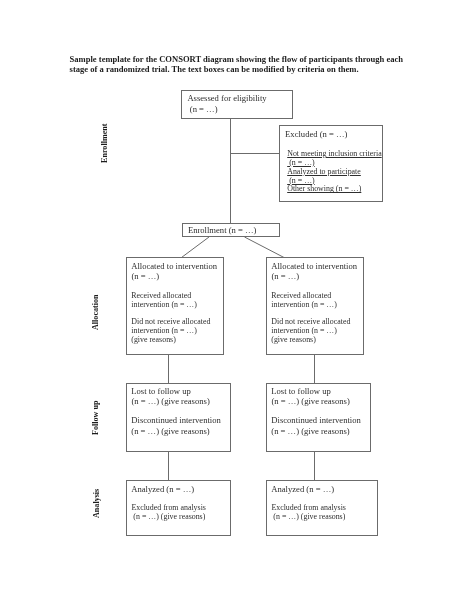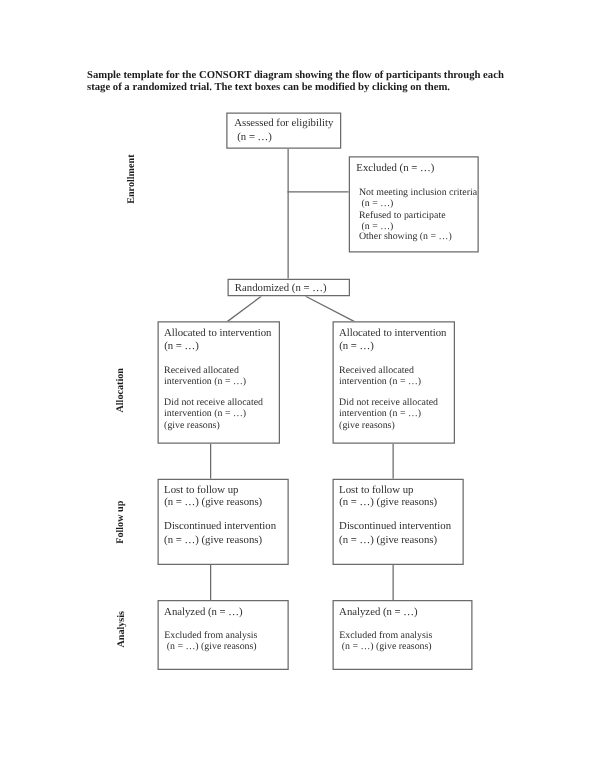--- a/index.html
+++ b/index.html
@@ -20,51 +20,51 @@
   .vline{position:absolute;background:#6b6b6b;width:1px;}
   .hline{position:absolute;background:#6b6b6b;height:1px;}
   .side{position:absolute;font-weight:bold;font-size:8.1px;color:#1c1c1c;
         transform-origin:0 0;white-space:nowrap;line-height:8.1px;}
   svg.diag{position:absolute;left:0;top:0;width:474px;height:612px;overflow:visible;pointer-events:none;}
 </style>
 </head>
 <body>
 
 <div id="stage">
-  <div class="caption">Sample template for the CONSORT diagram showing the flow of participants through each stage of a randomized trial. The text boxes can be modified by clicking on them.</div>
+  <div class="caption">Sample template for the CONSORT diagram showing the flow of participants through each stage of a randomized trial. The text boxes can be modified by criteria on them.</div>
 
   <div class="vline" style="left:230px;top:119px;height:104px;"></div>
   <div class="hline" style="left:230px;top:153px;width:49px;"></div>
   <div class="vline" style="left:168px;top:355px;height:28px;"></div>
   <div class="vline" style="left:168px;top:452px;height:28px;"></div>
   <div class="vline" style="left:314px;top:355px;height:28px;"></div>
   <div class="vline" style="left:314px;top:452px;height:28px;"></div>
 
   <svg class="diag" viewBox="0 0 474 612">
     <line x1="209" y1="237" x2="181.5" y2="257.5" stroke="#6b6b6b" stroke-width="1"></line>
     <line x1="244.5" y1="237" x2="284" y2="257.5" stroke="#6b6b6b" stroke-width="1"></line>
   </svg>
 
   <div class="side" style="left:100.5px;top:162.5px;transform:rotate(-90deg);">Enrollment</div>
   <div class="side" style="left:92px;top:329.5px;transform:rotate(-90deg);">Allocation</div>
   <div class="side" style="left:92px;top:434.5px;transform:rotate(-90deg);">Follow up</div>
   <div class="side" style="left:92.5px;top:517.7px;transform:rotate(-90deg);">Analysis</div>
 
-  <div class="box" style="left:181px;top:90px;width:92px;height:29px;">
+  <div class="box" style="left:181px;top:90px;width:112px;height:29px;">
     <div class="btext" style="left:5.4px;top:2.3px;">Assessed for eligibility</div>
     <div class="btext" style="left:7.8px;top:12.8px;">(n = …)</div>
   </div>
 
   <div class="box" style="left:279px;top:125px;width:104px;height:77px;">
     <div class="btext" style="left:5.1px;top:3.0px;">Excluded (n = …)</div>
-    <div class="btext small" style="left:7.2px;top:24.0px;"><span class="tline">Not meeting inclusion criteria</span><span class="tline"> (n = …)</span><span class="tline">Refused to participate</span><span class="tline"> (n = …)</span><span class="tline">Other showing (n = …)</span></div>
+    <div class="btext small" style="left:7.2px;top:24.0px;text-decoration:underline;"><span class="tline">Not meeting inclusion criteria</span><span class="tline"> (n = …)</span><span class="tline">Analyzed to participate</span><span class="tline"> (n = …)</span><span class="tline">Other showing (n = …)</span></div>
   </div>
 
   <div class="box" style="left:182px;top:223px;width:98px;height:14px;">
-    <div class="btext" style="left:4.9px;top:1.3px;">Randomized (n = …)</div>
+    <div class="btext" style="left:4.9px;top:1.3px;">Enrollment (n = …)</div>
   </div>
 
   <div class="box" style="left:126px;top:257px;width:98px;height:98px;">
     <div class="btext" style="left:4.2px;top:3.3px;">Allocated to intervention</div>
     <div class="btext" style="left:4.4px;top:12.9px;">(n = …)</div>
     <div class="btext small" style="left:4.3px;top:33.9px;"><span class="tline">Received allocated</span><span class="tline">intervention (n = …)</span><span class="tline">&nbsp;</span><span class="tline">Did not receive allocated</span><span class="tline">intervention (n = …)</span><span class="tline">(give reasons)</span></div>
   </div>
 
   <div class="box" style="left:266px;top:257px;width:98px;height:98px;">
     <div class="btext" style="left:4.2px;top:3.3px;">Allocated to intervention</div>

